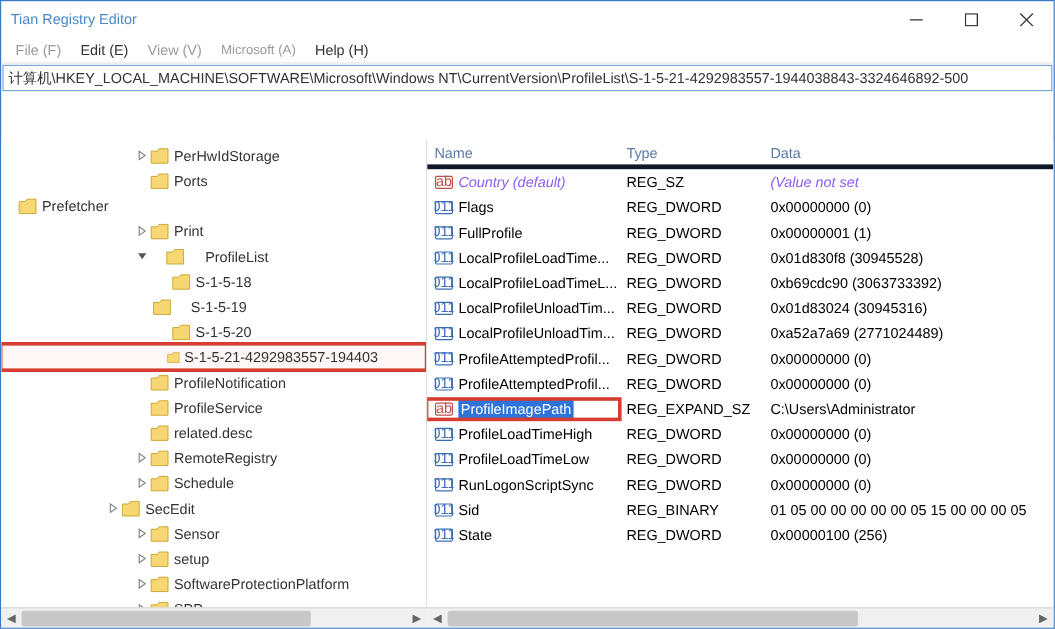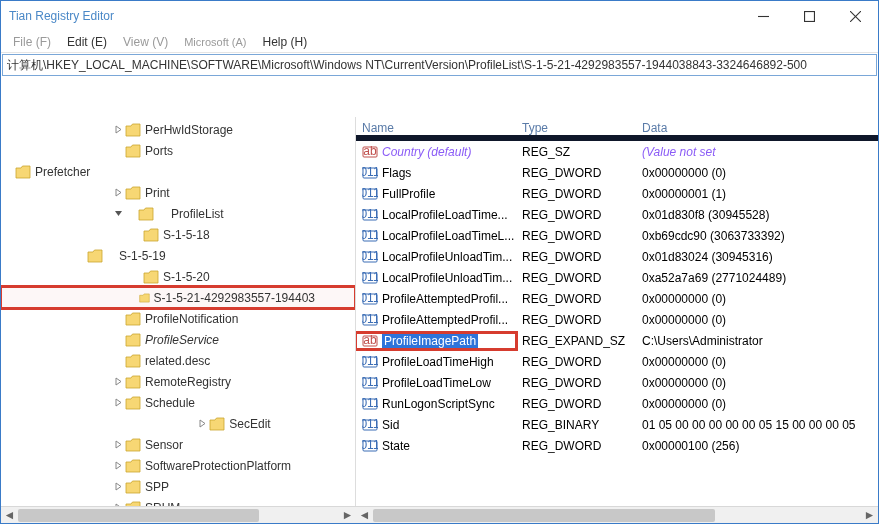--- a/index.html
+++ b/index.html
@@ -15,21 +15,21 @@
   .splitter-h { flex: 1; display: flex; overflow: hidden; position: relative; margin-top: 40px; }
   .tree { width: 355px; overflow: hidden; position: relative; background: #fff; border-right: 1px solid #ddd; }
   .tree-inner { position: absolute; top: 0; left: 0; right: 0; padding-top: 2px; }
   .node { display: flex; align-items: center; height: 21px; white-space: nowrap; }
   .exp { width: 14px; height: 14px; display: flex; align-items: center; justify-content: center; color: #666; }
   .exp svg { width: 9px; height: 9px; }
   .folder-icon { width: 16px; height: 14px; margin-right: 4px; }
   .node-label { color: #333; }
   .node.hi { outline: 3px solid #d63c2f; outline-offset: -1px; background: rgba(214,60,47,0.04); padding-right: 40px; }
   .list { flex: 1; position: relative; overflow: hidden; background: #fff; }
-  .list-head { display: flex; height: 24px; border-bottom: 6px solid #0f172a; color: #5a7ba8; }
+  .list-head { display: flex; height: 24px; border-bottom: 4px solid #0f172a; color: #5a7ba8; }
   .list-head > div { padding: 4px 6px; }
   .col-name { width: 160px; }
   .col-type { width: 120px; }
   .col-data { flex: 1; }
   .row { display: flex; height: 21px; align-items: center; }
   .row .cell { padding: 0 6px; white-space: nowrap; overflow: hidden; }
   .cell-name { width: 160px; display: flex; align-items: center; gap: 4px; }
   .cell-type { width: 120px; }
   .cell-data { flex: 1; }
   .val-icon { width: 16px; height: 16px; flex-shrink: 0; }
@@ -128,21 +128,21 @@
           </svg>
           <span class="node-label">ProfileList</span>
         </div>
         <div class="node" style="padding-left: 128px;">
           <span class="exp"></span>
           <svg class="folder-icon" viewBox="0 0 16 14">
             <path d="M1 3 L6 3 L7.5 1 L15 1 L15 13 L1 13 Z" fill="#f7d774" stroke="#caa52e" stroke-width="0.8"></path>
           </svg>
           <span class="node-label">S-1-5-18</span>
         </div>
-        <div class="node" style="padding-left: 60px; gap: 12px;">
+        <div class="node" style="padding-left: 100px; gap: 12px;">
           <span class="exp"></span>
           <svg class="folder-icon" viewBox="0 0 16 14">
             <path d="M1 3 L6 3 L7.5 1 L15 1 L15 13 L1 13 Z" fill="#f7d774" stroke="#caa52e" stroke-width="0.8"></path>
           </svg>
           <span class="node-label">S-1-5-19</span>
         </div>
         <div class="node" style="padding-left: 128px;">
           <span class="exp"></span>
           <svg class="folder-icon" viewBox="0 0 16 14">
             <path d="M1 3 L6 3 L7.5 1 L15 1 L15 13 L1 13 Z" fill="#f7d774" stroke="#caa52e" stroke-width="0.8"></path>
@@ -156,21 +156,21 @@
           </svg>
           <span class="node-label">S-1-5-21-4292983557-194403</span>
         </div>
         <div class="node" style="padding-left: 110px;">
           <span class="exp"></span>
           <svg class="folder-icon" viewBox="0 0 16 14">
             <path d="M1 3 L6 3 L7.5 1 L15 1 L15 13 L1 13 Z" fill="#f7d774" stroke="#caa52e" stroke-width="0.8"></path>
           </svg>
           <span class="node-label">ProfileNotification</span>
         </div>
-        <div class="node" style="padding-left: 110px; font-style: italic;">
+        <div class="node" style="padding-left: 110px;">
           <span class="exp"></span>
           <svg class="folder-icon" viewBox="0 0 16 14">
             <path d="M1 3 L6 3 L7.5 1 L15 1 L15 13 L1 13 Z" fill="#f7d774" stroke="#caa52e" stroke-width="0.8"></path>
           </svg>
           <span class="node-label">ProfileService</span>
         </div>
         <div class="node" style="padding-left: 110px;">
           <span class="exp"></span>
           <svg class="folder-icon" viewBox="0 0 16 14">
             <path d="M1 3 L6 3 L7.5 1 L15 1 L15 13 L1 13 Z" fill="#f7d774" stroke="#caa52e" stroke-width="0.8"></path>
@@ -192,41 +192,52 @@
           <span class="exp">
             <svg viewBox="0 0 9 9">
               <path d="M2 1 L7 4.5 L2 8 Z" fill="none" stroke="#888" stroke-width="1"></path>
             </svg>
           </span>
           <svg class="folder-icon" viewBox="0 0 16 14">
             <path d="M1 3 L6 3 L7.5 1 L15 1 L15 13 L1 13 Z" fill="#f7d774" stroke="#caa52e" stroke-width="0.8"></path>
           </svg>
           <span class="node-label">Schedule</span>
         </div>
-        <div class="node" style="padding-left: 110px; justify-content: center;">
+        <div class="node" style="padding-left: 86px;">
           <span class="exp">
             <svg viewBox="0 0 9 9">
               <path d="M2 1 L7 4.5 L2 8 Z" fill="none" stroke="#888" stroke-width="1"></path>
             </svg>
           </span>
           <svg class="folder-icon" viewBox="0 0 16 14">
             <path d="M1 3 L6 3 L7.5 1 L15 1 L15 13 L1 13 Z" fill="#f7d774" stroke="#caa52e" stroke-width="0.8"></path>
           </svg>
           <span class="node-label">SecEdit</span>
         </div>
         <div class="node" style="padding-left: 110px;">
           <span class="exp">
             <svg viewBox="0 0 9 9">
               <path d="M2 1 L7 4.5 L2 8 Z" fill="none" stroke="#888" stroke-width="1"></path>
             </svg>
           </span>
           <svg class="folder-icon" viewBox="0 0 16 14">
             <path d="M1 3 L6 3 L7.5 1 L15 1 L15 13 L1 13 Z" fill="#f7d774" stroke="#caa52e" stroke-width="0.8"></path>
           </svg>
           <span class="node-label">Sensor</span>
+        </div>
+        <div class="node" style="padding-left: 110px;">
+          <span class="exp">
+            <svg viewBox="0 0 9 9">
+              <path d="M2 1 L7 4.5 L2 8 Z" fill="none" stroke="#888" stroke-width="1"></path>
+            </svg>
+          </span>
+          <svg class="folder-icon" viewBox="0 0 16 14">
+            <path d="M1 3 L6 3 L7.5 1 L15 1 L15 13 L1 13 Z" fill="#f7d774" stroke="#caa52e" stroke-width="0.8"></path>
+          </svg>
+          <span class="node-label">setup</span>
         </div>
         <div class="node" style="padding-left: 110px;">
           <span class="exp">
             <svg viewBox="0 0 9 9">
               <path d="M2 1 L7 4.5 L2 8 Z" fill="none" stroke="#888" stroke-width="1"></path>
             </svg>
           </span>
           <svg class="folder-icon" viewBox="0 0 16 14">
             <path d="M1 3 L6 3 L7.5 1 L15 1 L15 13 L1 13 Z" fill="#f7d774" stroke="#caa52e" stroke-width="0.8"></path>
           </svg>

